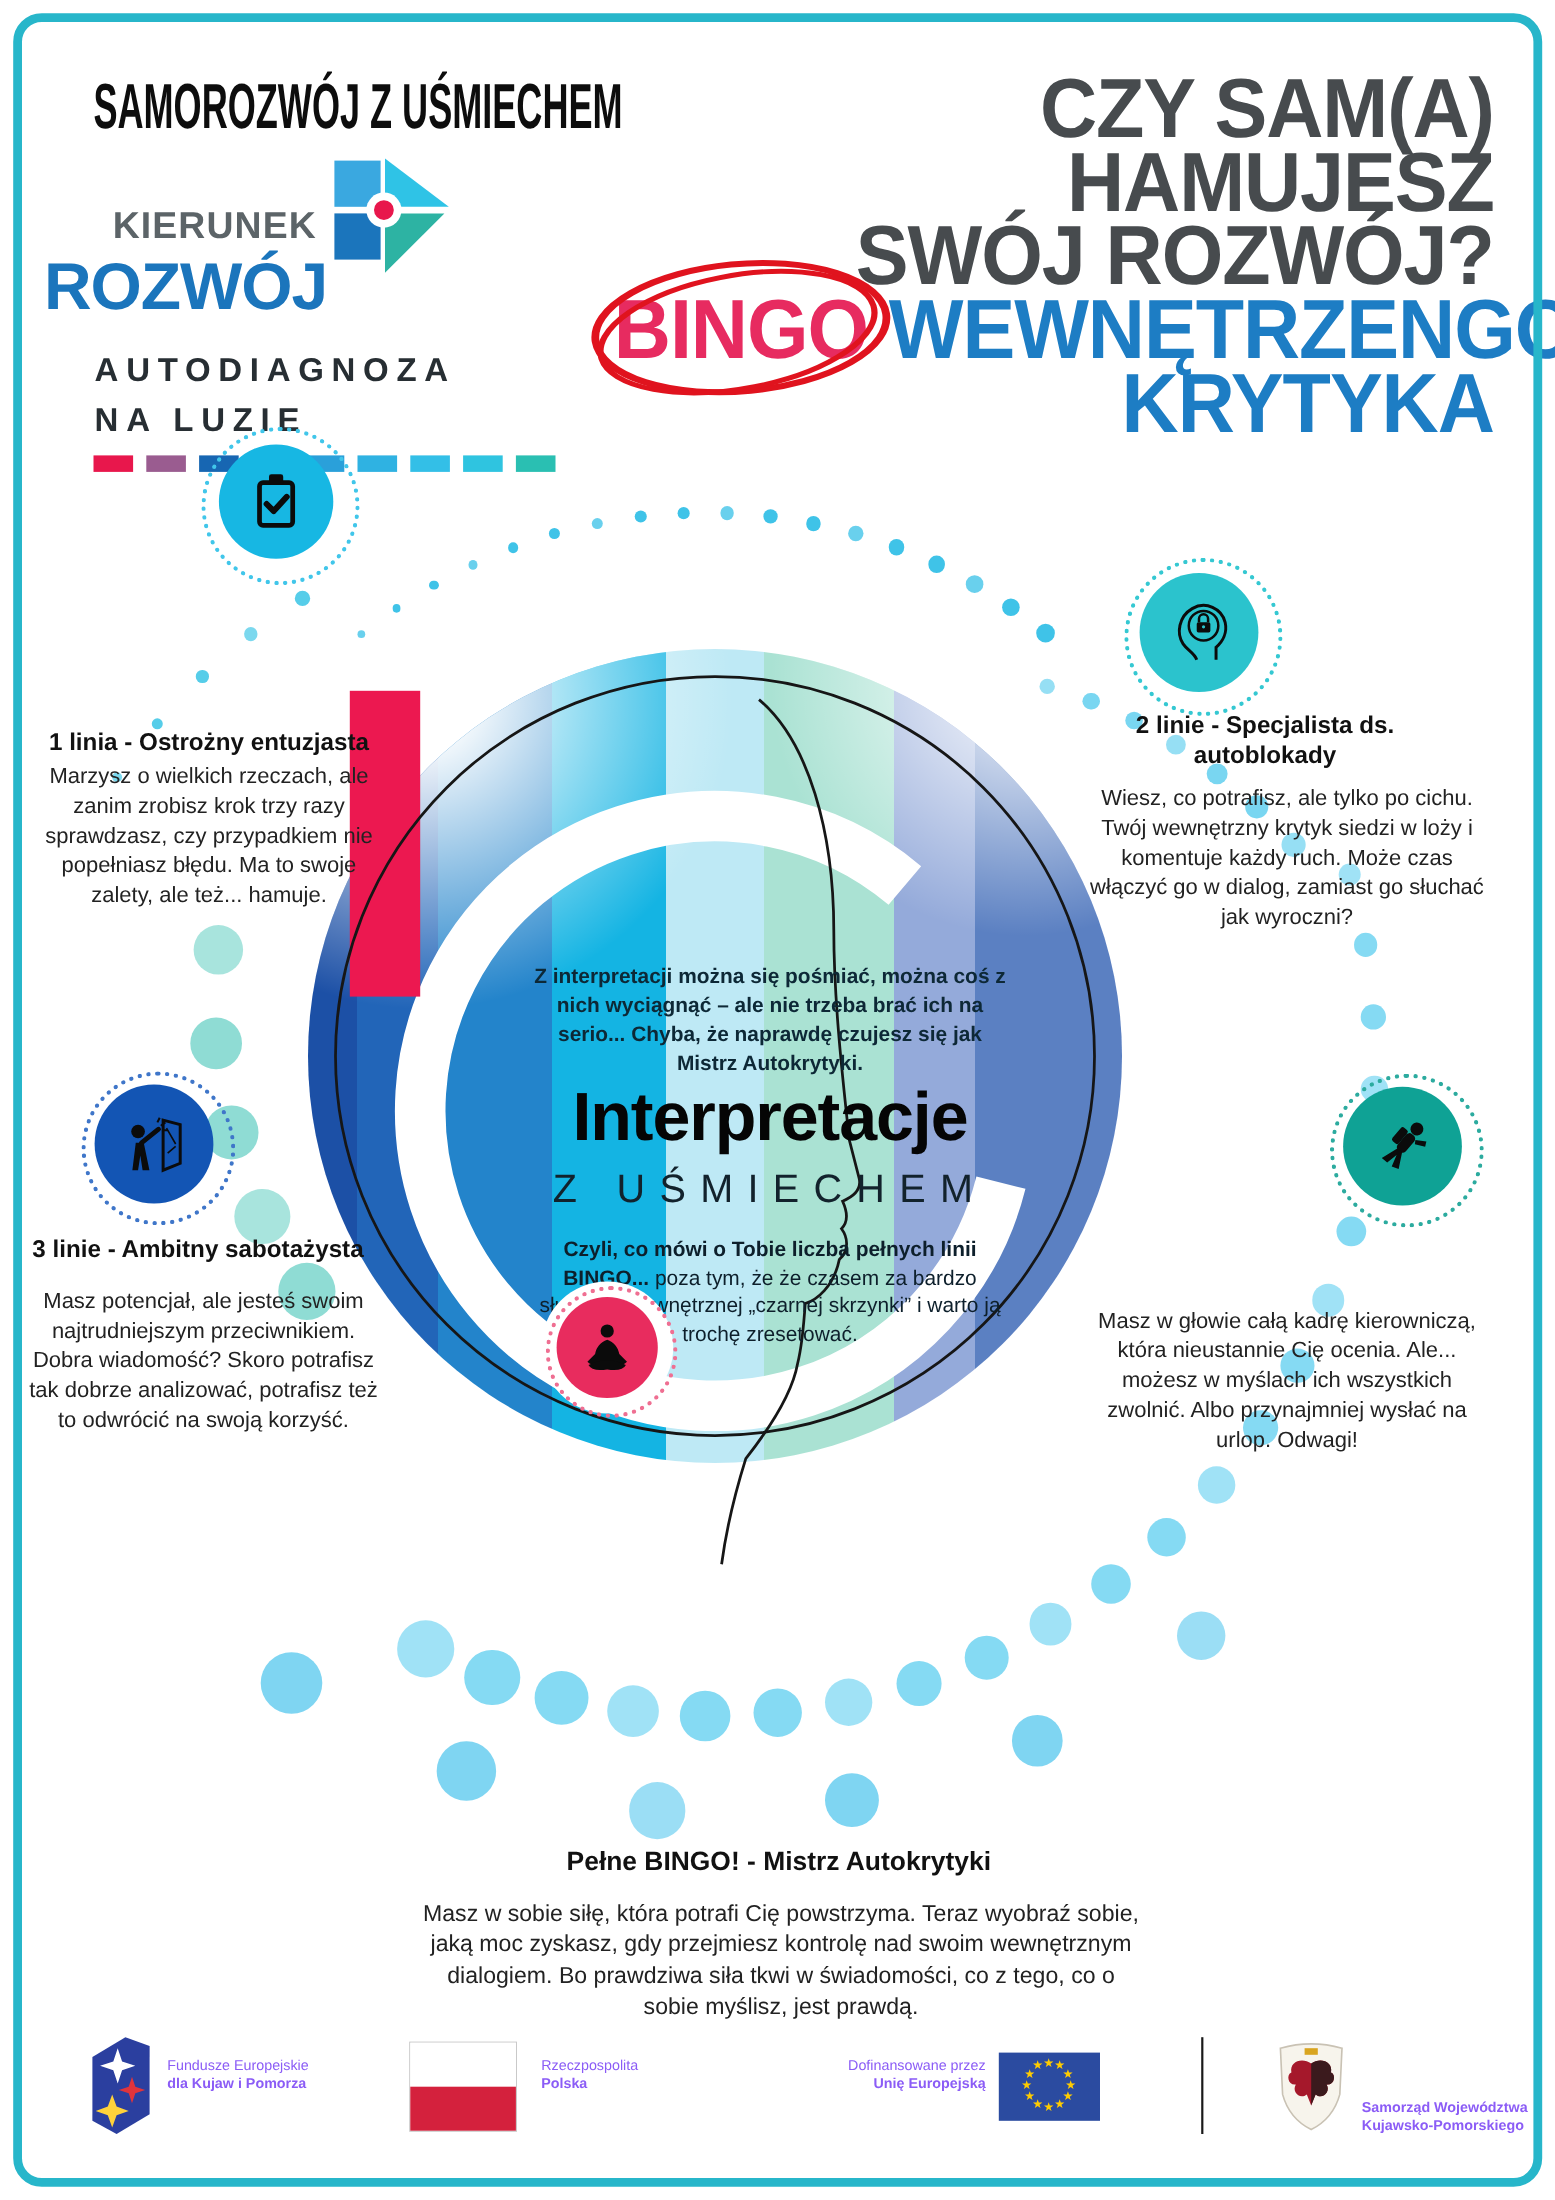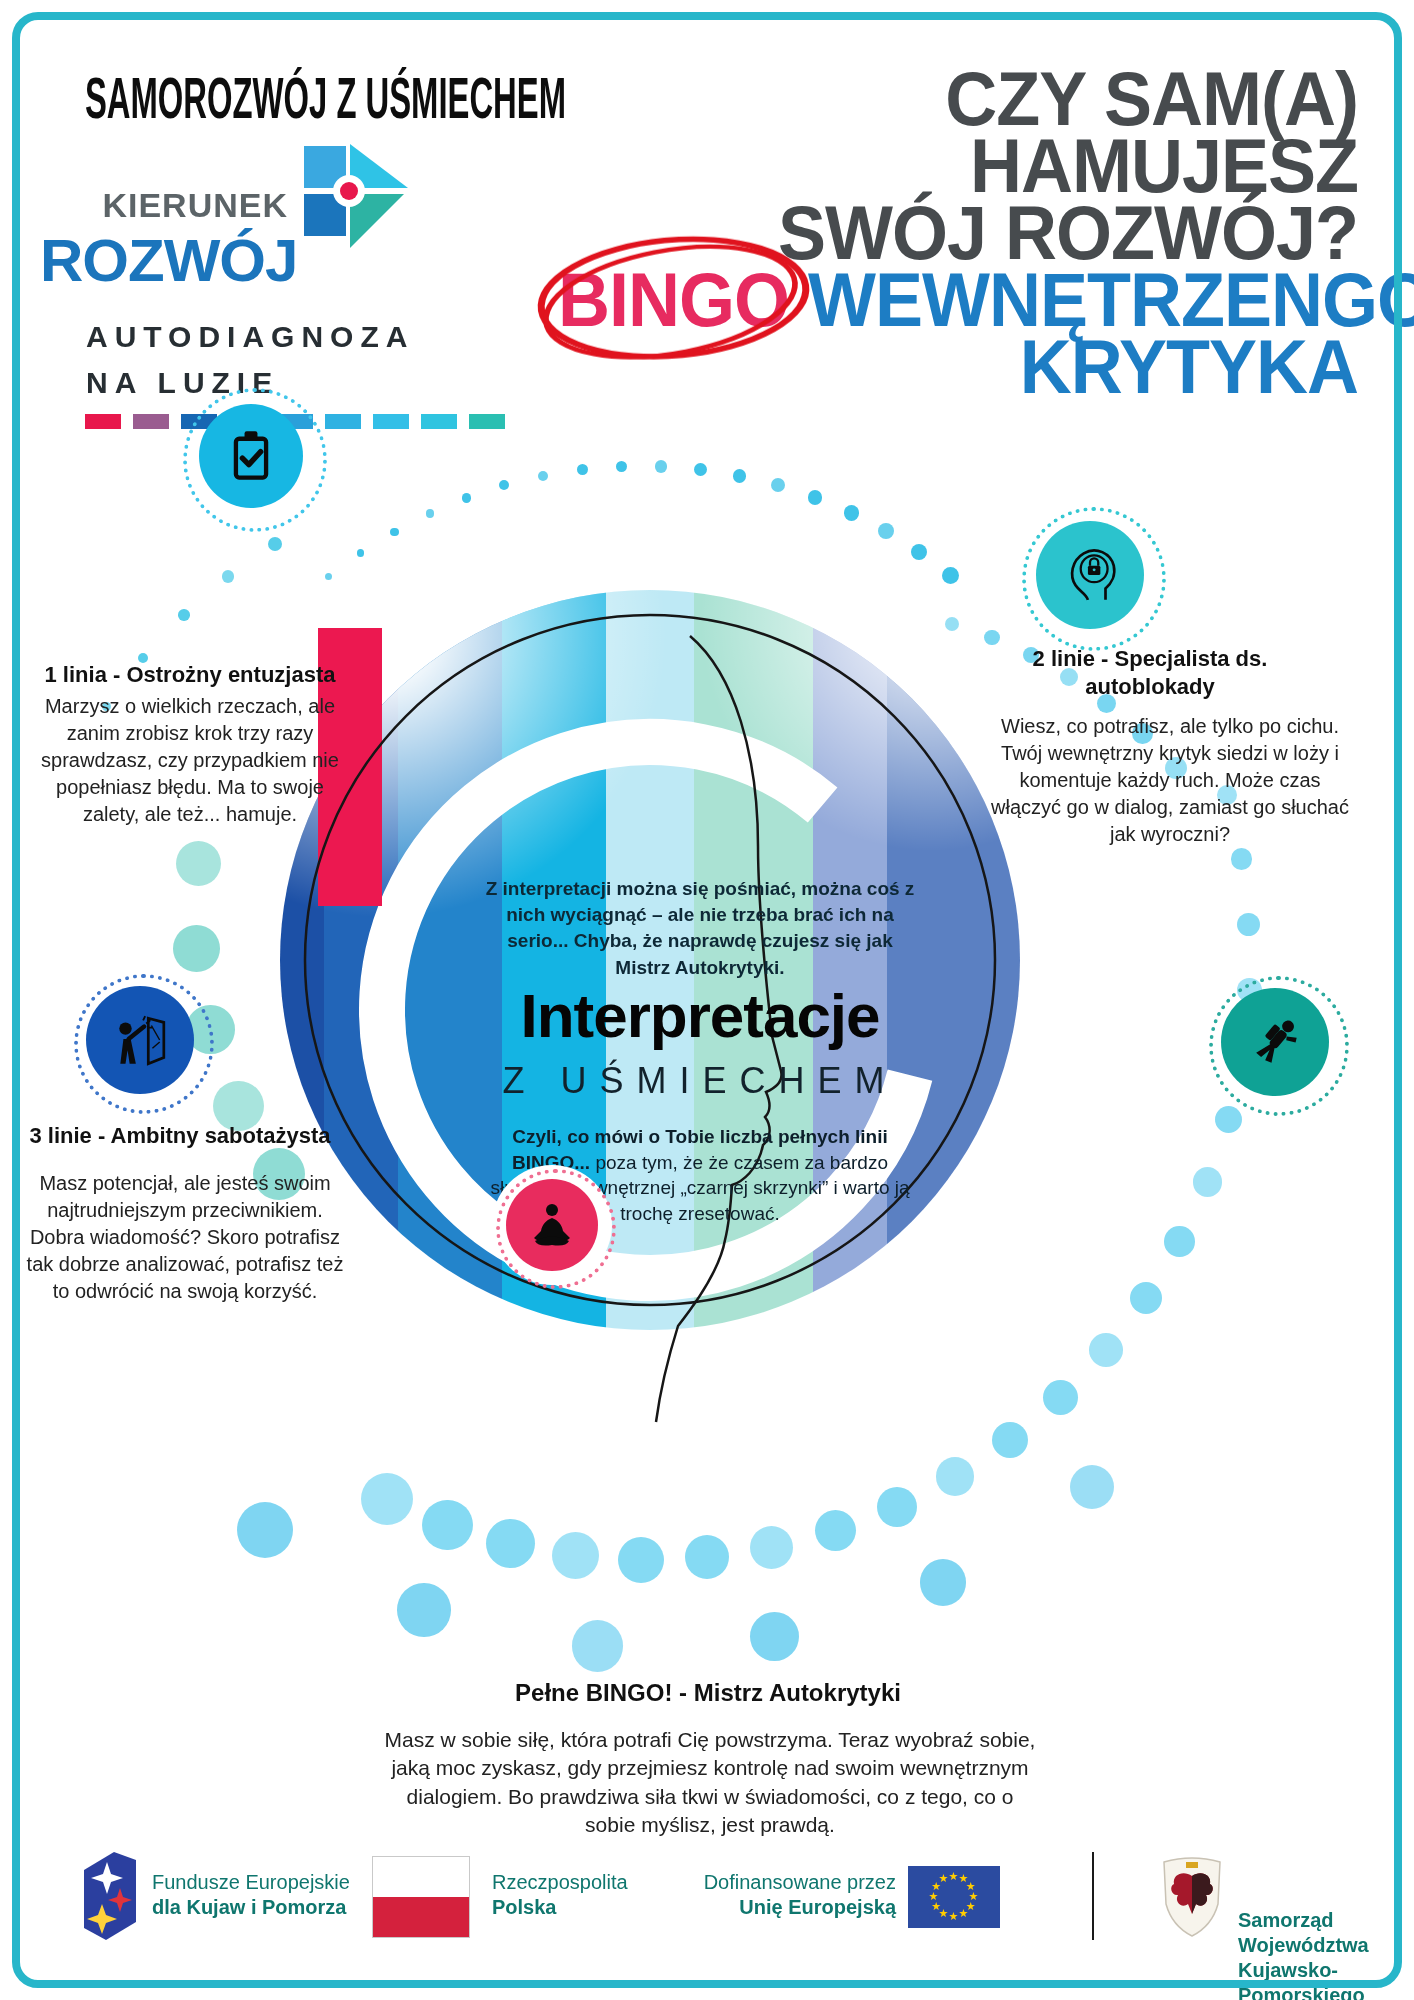--- a/index.html
+++ b/index.html
@@ -60,21 +60,21 @@
   .ring{position:absolute;border-radius:50%;border:4px dotted;}
   .icon-circle{position:absolute;border-radius:50%;display:flex;align-items:center;justify-content:center;}
   .white-back{position:absolute;border-radius:50%;background:#fff;}
 
   .sec-h{position:absolute;z-index:5;font-size:22px;font-weight:800;text-align:center;color:#111;line-height:1.25;}
   .sec-p{position:absolute;z-index:5;font-size:20px;text-align:center;color:#222;line-height:1.35;}
 
   
   .footer{position:absolute;left:0;top:1840px;width:1414px;height:120px;z-index:5;}
   .f-abs{position:absolute;}
-  .f-text{font-size:20px;line-height:1.25;color:#0f766e;}
+  .f-text{font-size:13px;line-height:1.25;color:#8b5cf6;}
   .f-text .l1{display:block;}
   .f-text .l2{display:block;font-weight:700;}
   .pl-flag{width:96px;height:80px;border:1px solid #c9c9c9;}
   .pl-flag .w{height:50%;background:#fff;}
   .pl-flag .r{height:50%;background:#d4213d;}
   .eu-flag{position:relative;width:92px;height:62px;background:#2b4ba0;}
   .eu-star{position:absolute;color:#ffcc00;font-size:11px;line-height:11px;}
   .divider{position:absolute;width:2px;height:88px;background:#1a1a1a;}
   .right-align{text-align:right;}
 </style>
@@ -277,20 +277,21 @@
 
   <div class="sec-h" style="left:30px;top:645px;width:320px;margin-top:16px;">1 linia - Ostrożny entuzjasta</div>
   <div class="sec-p" style="left:30px;top:693px;width:320px;">Marzysz o wielkich rzeczach, ale zanim zrobisz krok trzy razy sprawdzasz, czy przypadkiem nie popełniasz błędu. Ma to swoje zalety, ale też... hamuje.</div>
 
   <div class="sec-h" style="left:1015px;top:645px;width:270px;">2 linie - Specjalista ds. autoblokady</div>
   <div class="sec-p" style="left:990px;top:713px;width:360px;">Wiesz, co potrafisz, ale tylko po cichu. Twój wewnętrzny krytyk siedzi w loży i komentuje każdy ruch. Może czas włączyć go w dialog, zamiast go słuchać jak wyroczni?</div>
 
   <div class="sec-h" style="left:10px;top:1122px;width:340px;">3 linie - Ambitny sabotażysta</div>
   <div class="sec-p" style="left:25px;top:1170px;width:320px;">Masz potencjał, ale jesteś swoim najtrudniejszym przeciwnikiem. Dobra wiadomość? Skoro potrafisz tak dobrze analizować, potrafisz też to odwrócić na swoją korzyść.</div>
 
+  <div class="sec-p" style="left:995px;top:1188px;width:350px;">Masz w głowie całą kadrę kierowniczą, która nieustannie Cię ocenia. Ale... możesz w myślach ich wszystkich zwolnić. Albo przynajmniej wysłać na urlop. Odwagi!</div>
 
   <div class="sec-h" style="left:408px;top:1678px;width:600px;font-size:24px;">Pełne BINGO! - Mistrz Autokrytyki</div>
   <div class="sec-p" style="left:380px;top:1726px;width:660px;font-size:21px;">Masz w sobie siłę, która potrafi Cię powstrzyma. Teraz wyobraź sobie, jaką moc zyskasz, gdy przejmiesz kontrolę nad swoim wewnętrznym dialogiem.  Bo prawdziwa siła tkwi w świadomości, co z tego, co o sobie myślisz, jest prawdą.</div>
 
   <div class="footer">
     <div class="f-abs" style="left:74px;top:10px;">
       <svg width="66" height="92" viewBox="0 0 66 92">
         <polygon points="10,20 40,2 62,10 62,72 32,90 10,78" fill="#2b3f9f"></polygon>
         <path d="M33 12 L37 24 L49 28 L37 32 L33 44 L29 32 L17 28 L29 24 Z" fill="#ffffff"></path>
         <path d="M46 38 L49 47 L58 50 L49 53 L46 62 L43 53 L34 50 L43 47 Z" fill="#e0343c"></path>

